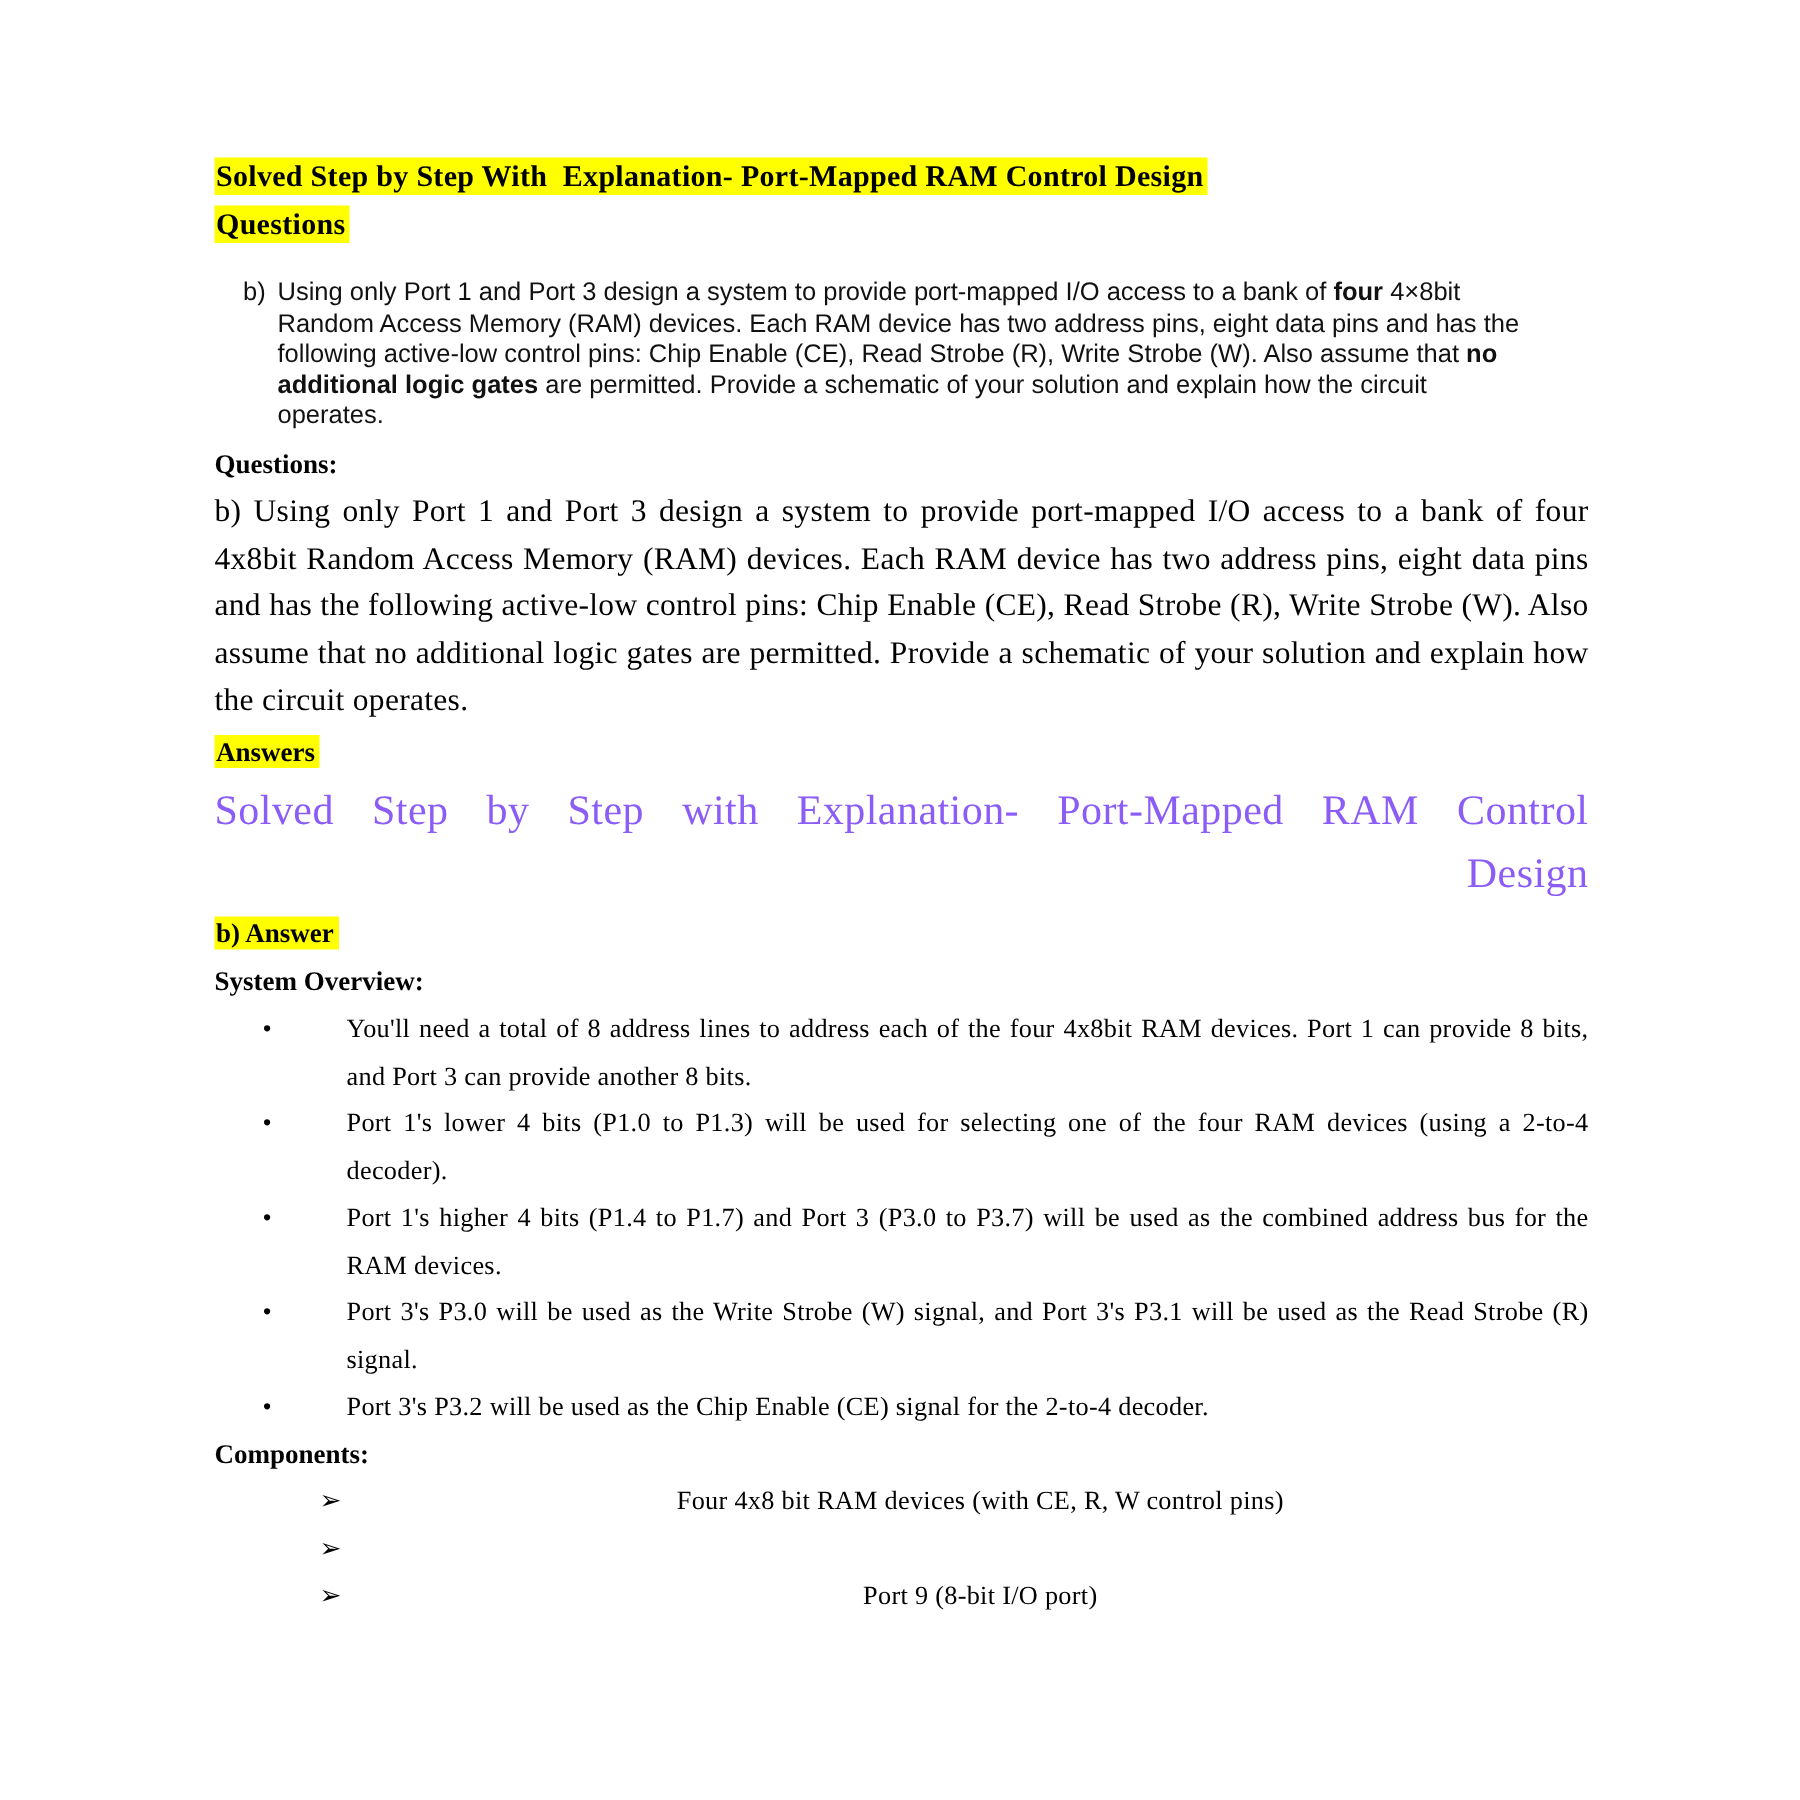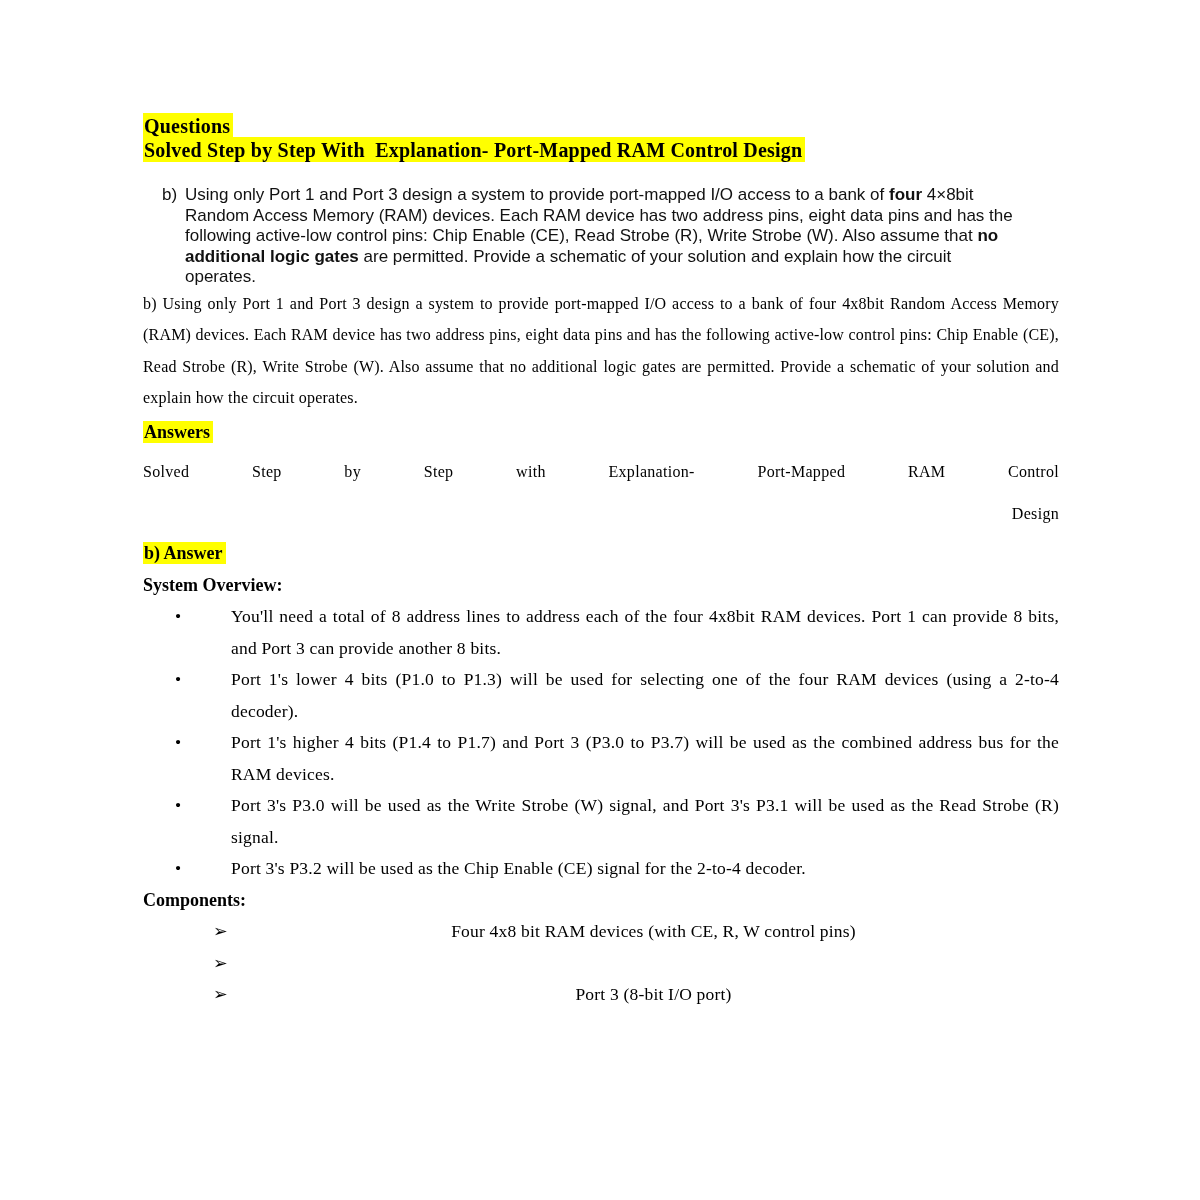--- a/index.html
+++ b/index.html
@@ -25,28 +25,28 @@
     display:flex;
     padding-left:19px;
   }
   .q-marker { flex:none; width:23px; }
   .q-text  { width:833px; }
   .q-sans b { font-weight:bold; }
 
   
   .serif-h { font-size:18px; font-weight:bold; line-height:31.5px; margin-top:6px; }
   .serif-p {
-    font-size:16px; line-height:31.5px; text-align:justify;
+    font-size:21px; line-height:31.5px; text-align:justify;
     letter-spacing:.2px;
   }
   .ans-line { margin-top:3px; font-size:18px; line-height:31.5px; font-weight:bold; }
   .ans-line .hl { padding:1px 3px 1px 1px; }
 
   .blue-h {
-    color:#000000; font-size:16px; line-height:42px; margin-top:3px;
+    color:#8b5cf6; font-size:28px; line-height:42px; margin-top:3px;
     letter-spacing:.3px;
   }
   .blue-h .l1 { text-align:justify; text-align-last:justify; }
   .blue-h .l2 { text-align:right; }
 
   ul.dot-list, ul.arrow-list { list-style:none; margin:0; padding:0; }
   ul.dot-list li {
     display:flex; padding-left:32px;
     font-size:17.5px; line-height:31.5px; letter-spacing:.2px;
   }
@@ -58,32 +58,33 @@
     font-size:17.5px; line-height:31.5px; letter-spacing:.2px;
   }
   ul.arrow-list .glyph { flex:none; width:35px; }
   ul.arrow-list .txt   { flex:1; text-align:center; }
 </style>
 </head>
 <body>
 
 <div class="doc">
 
+  <div class="hl-line">
+    <span class="hl">Solved Step by Step With  Explanation- Port-Mapped RAM Control Design</span>
+  </div>
   <div class="hl-line hl-q">
     <span class="hl">Questions</span>
-  </div>
-  <div class="hl-line">
-    <span class="hl">Solved Step by Step With  Explanation- Port-Mapped RAM Control Design</span>
   </div>
 
   <div class="q-sans">
     <span class="q-marker">b)</span>
     <span class="q-text"><span>Using only Port 1 and Port 3 design a system to provide port-mapped I/O access to a bank of </span><b>four</b><span> 4×8bit Random Access Memory (RAM) devices. Each RAM device has two address pins, eight data pins and has the following active-low control pins: Chip Enable (CE), Read Strobe (R), Write Strobe (W). Also assume that </span><b>no additional logic gates</b><span> are permitted. Provide a schematic of your solution and explain how the circuit operates.</span></span>
   </div>
 
+  <div class="serif-h">Questions:</div>
   <div class="serif-p">b) Using only Port 1 and Port 3 design a system to provide port-mapped I/O access to a bank of four 4x8bit Random Access Memory (RAM) devices. Each RAM device has two address pins, eight data pins and has the following active-low control pins: Chip Enable (CE), Read Strobe (R), Write Strobe (W). Also assume that no additional logic gates are permitted. Provide a schematic of your solution and explain how the circuit operates.</div>
 
   <div class="ans-line">
     <span class="hl">Answers</span>
   </div>
 
   <div class="blue-h">
     <div class="l1">Solved Step by Step with Explanation- Port-Mapped RAM Control</div>
     <div class="l2">Design</div>
   </div>
@@ -128,17 +129,17 @@
         <span class="glyph">➢</span>
         <span class="txt">Four 4x8 bit RAM devices (with CE, R, W control pins)</span>
       </li>
 
       <li>
         <span class="glyph">➢</span>
       </li>
 
       <li>
         <span class="glyph">➢</span>
-        <span class="txt">Port 3 (8-bit I/O port)</span>
+        <span class="txt">Port 9 (8-bit I/O port)</span>
       </li>
     </ul>
 
 </div>
 
 </body></html>

